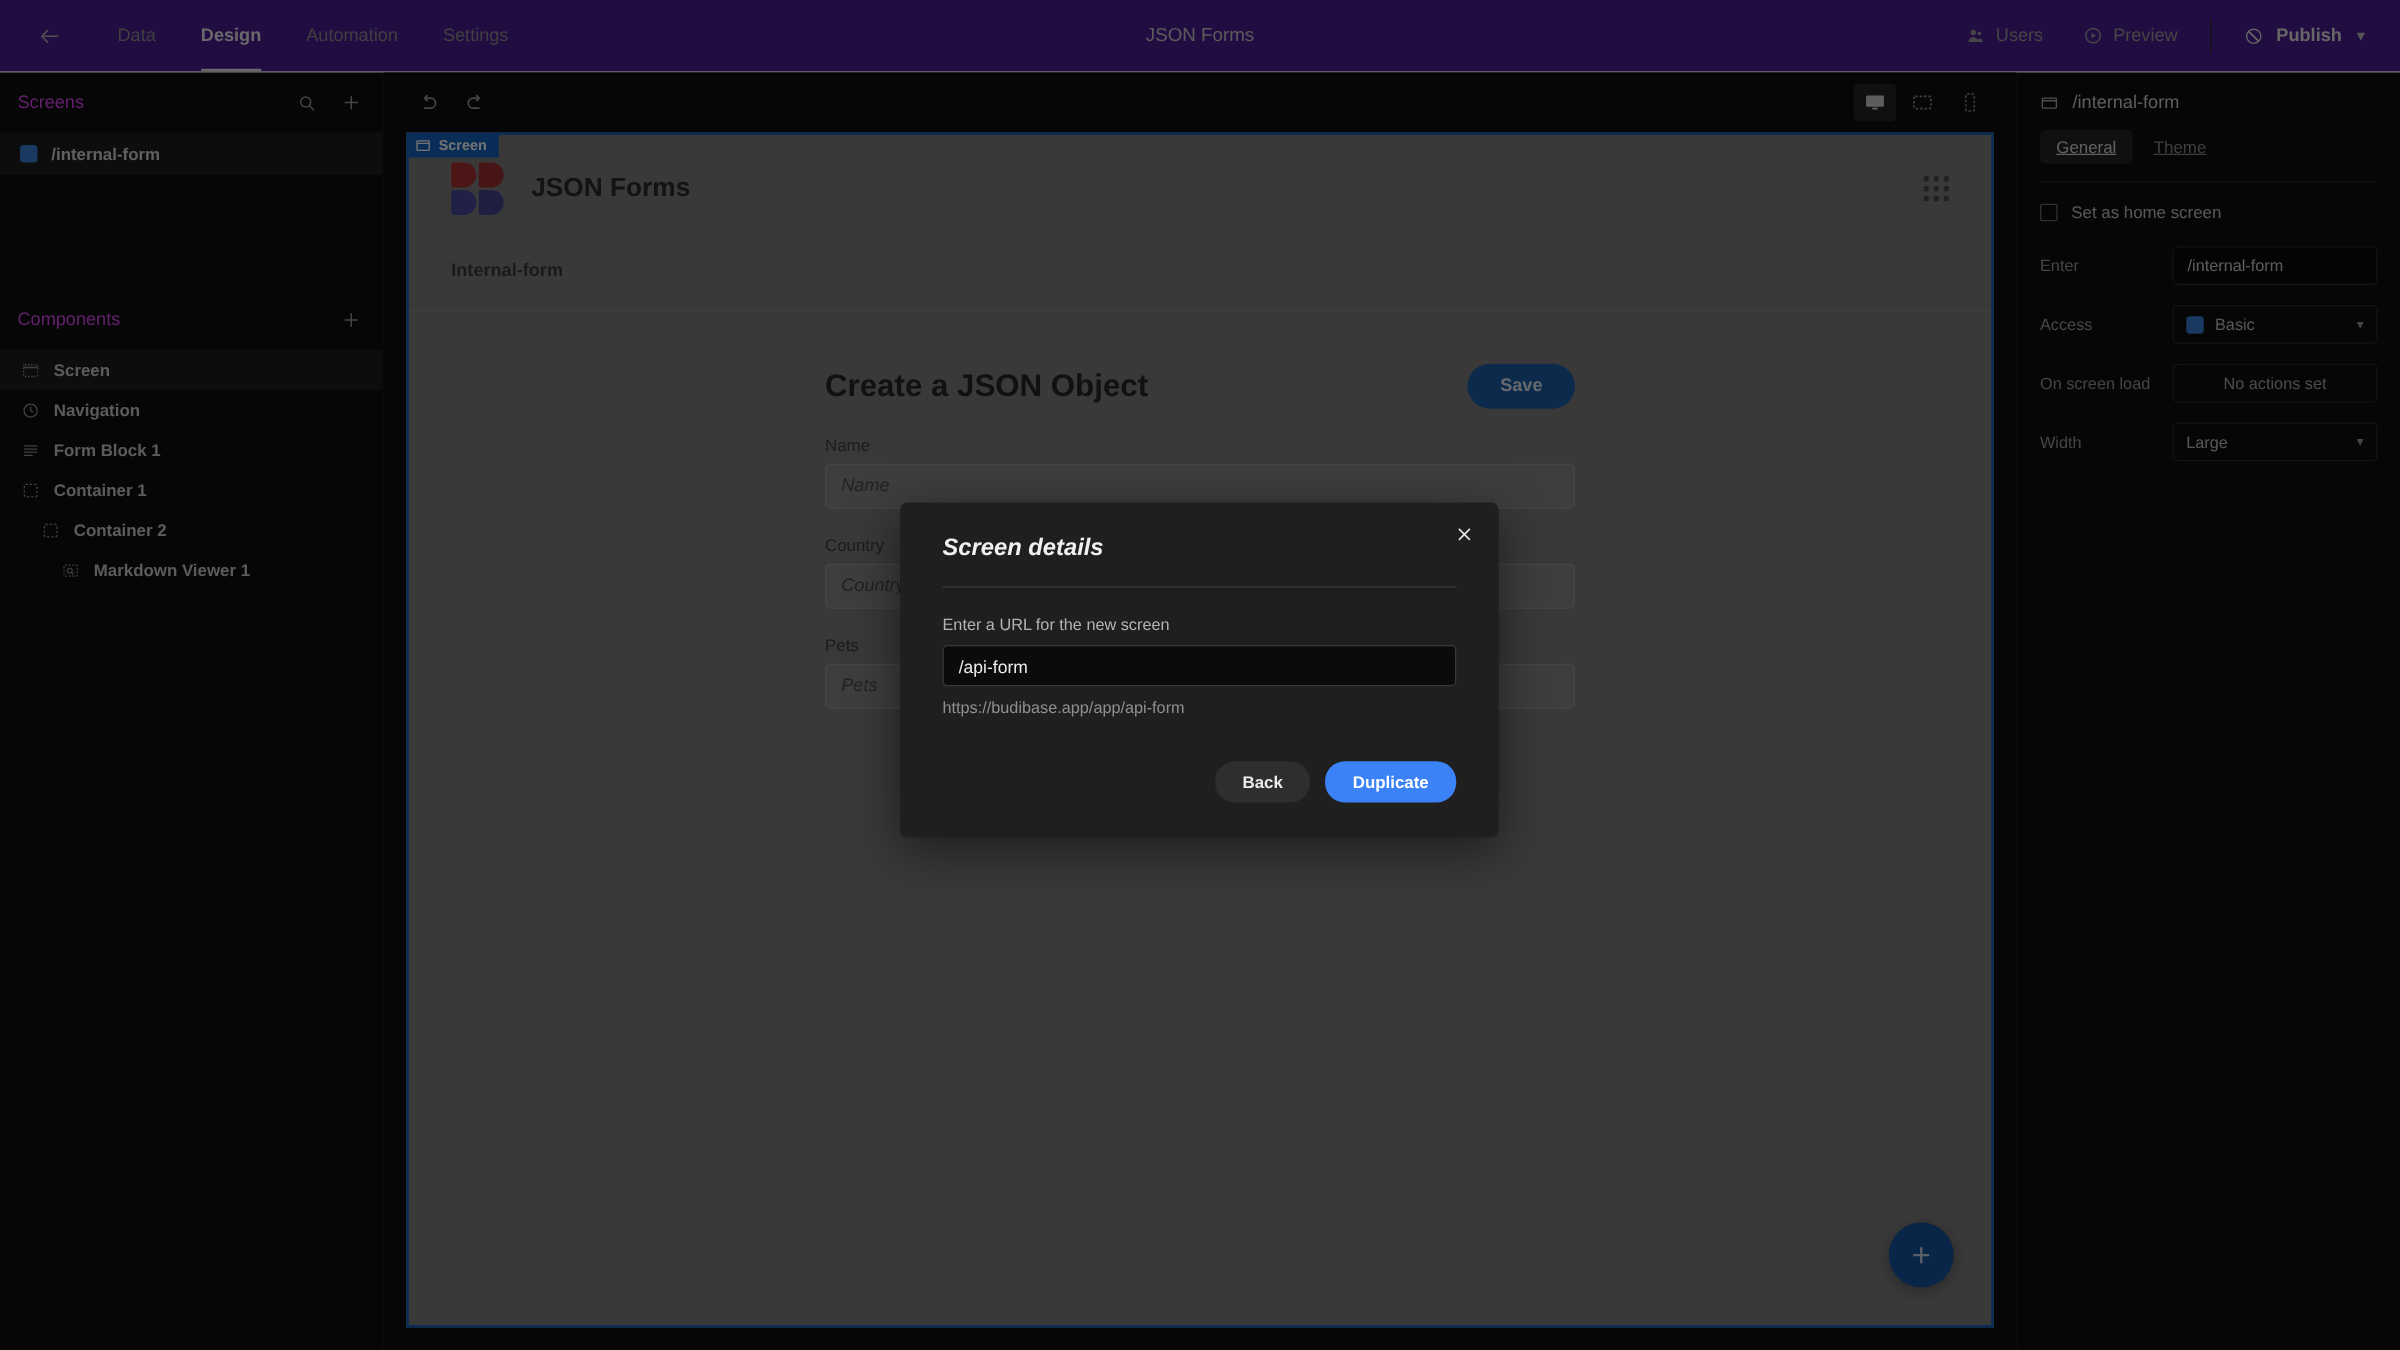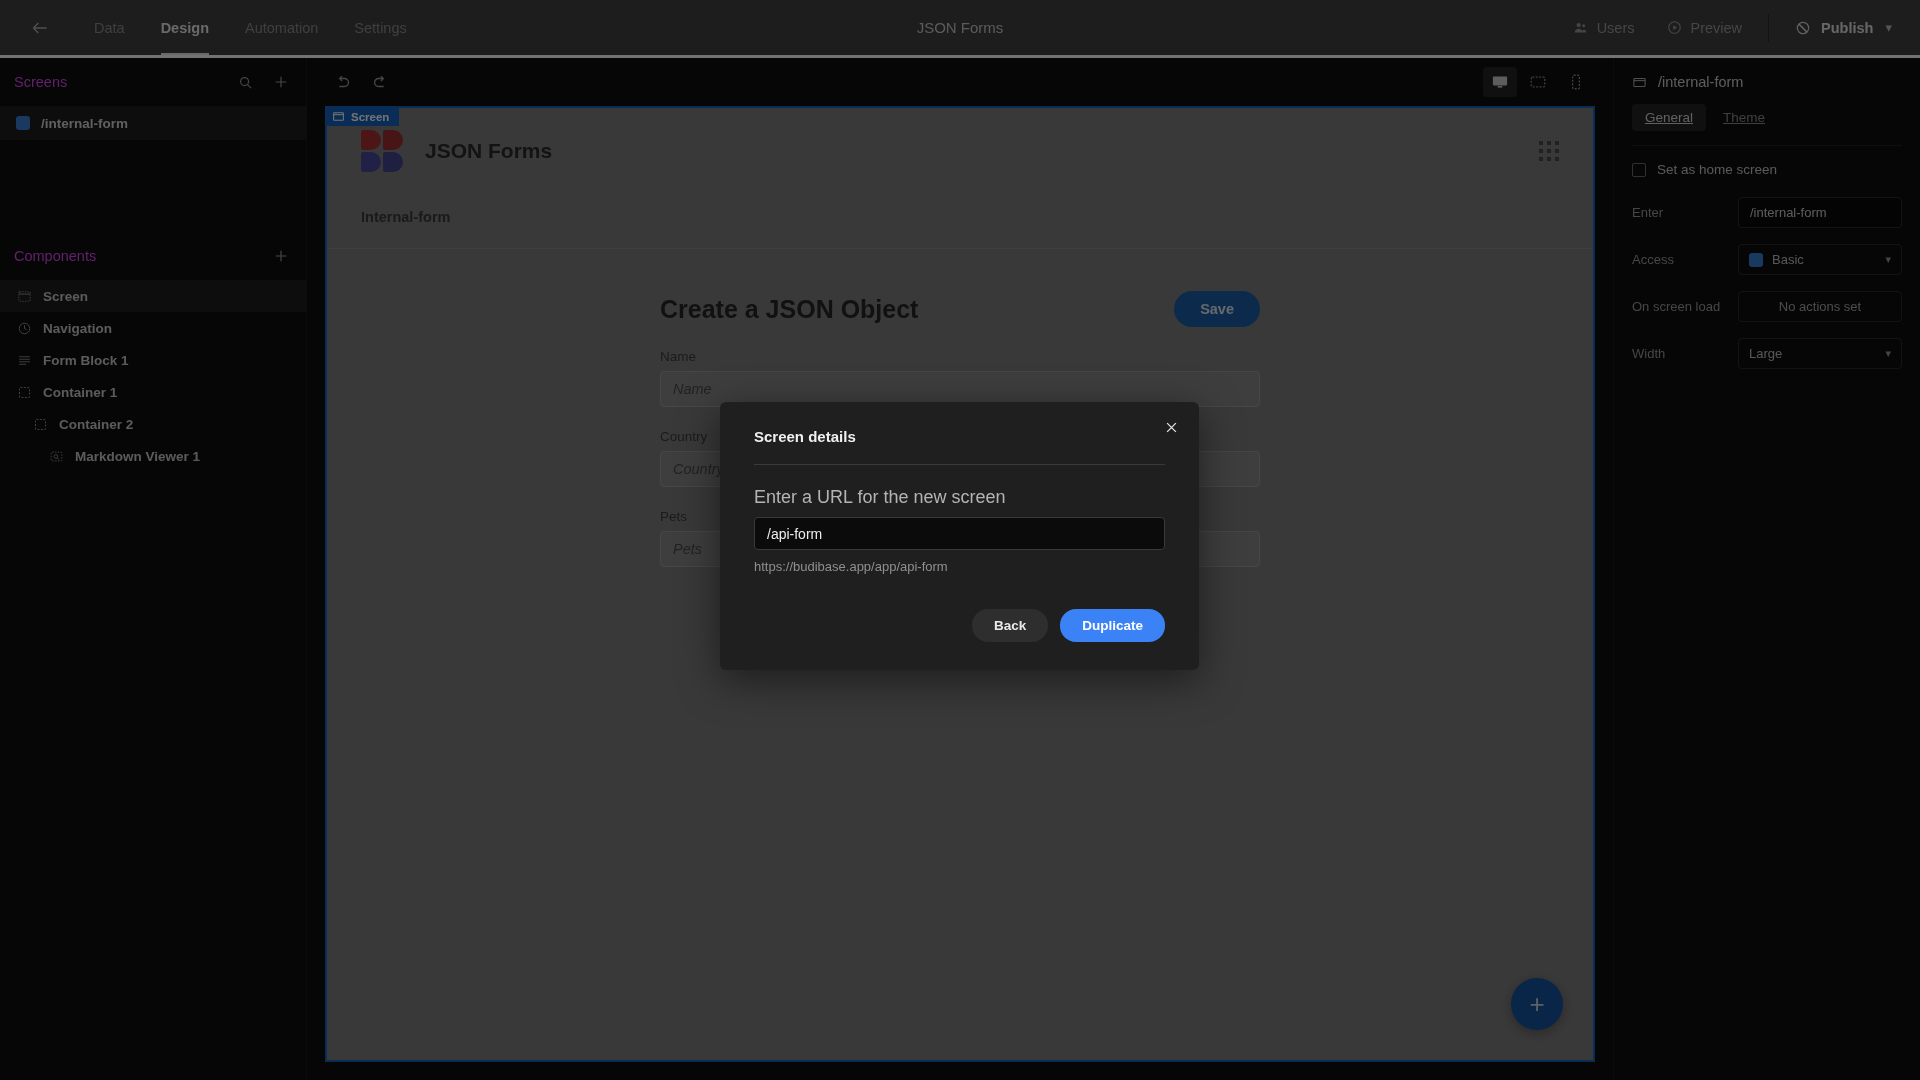--- a/index.html
+++ b/index.html
@@ -7,24 +7,24 @@
     width: 1920px; height: 1080px;
     background: #0f0f0f;
     font-family: "Liberation Sans", sans-serif;
     overflow: hidden;
   }
   #app { position: relative; width: 1920px; height: 1080px; display: flex; flex-direction: column; }
 
   
   .topbar {
     height: 58px; flex: 0 0 58px;
-    background: #404040;
+    background: #4c1d95;
     display: flex; align-items: center;
     position: relative;
-    border-bottom: 3px solid #ffffff;
+    border-bottom: 1px solid #ffffff;
   }
   .back-btn {
     width: 44px; height: 40px; margin-left: 18px;
     display: flex; align-items: center; justify-content: center;
     cursor: pointer;
   }
   .nav-tabs { display: flex; align-items: center; height: 100%; margin-left: 14px; }
   .nav-tab {
     position: relative; height: 100%;
     display: flex; align-items: center;
@@ -259,23 +259,23 @@
     background: #1f1f1f; border-radius: 6px;
     padding: 26px 34px;
     box-shadow: 0 10px 40px rgba(0,0,0,.5);
   }
   .modal-close {
     position: absolute; top: 13px; right: 16px;
     width: 24px; height: 24px; cursor: pointer;
     display: flex; align-items: center; justify-content: center;
     color: #e0e0e0; font-size: 18px;
   }
-  .modal-title { font-size: 15px; font-weight: bold; color: #f0f0f0; }
+  .modal-title { font-size: 19px; font-weight: bold; color: #f0f0f0; font-style: italic; }
   .modal-rule { height: 1px; background: #3a3a3a; margin: 19px 0 22px 0; }
-  .modal-label { font-size: 18px; color: #b4b4b4; margin-bottom: 9px; }
+  .modal-label { font-size: 13px; color: #b4b4b4; margin-bottom: 9px; }
   .modal-input {
     height: 33px; background: #0b0b0b; border: 1px solid #3a3a3a; border-radius: 4px;
     padding: 0 12px; display: flex; align-items: center;
     font-size: 14px; color: #ededed;
   }
   .modal-help { font-size: 13px; color: #8f8f8f; margin-top: 9px; }
   .modal-actions {
     position: absolute; right: 34px; bottom: 28px;
     display: flex; align-items: center; gap: 12px;
   }

